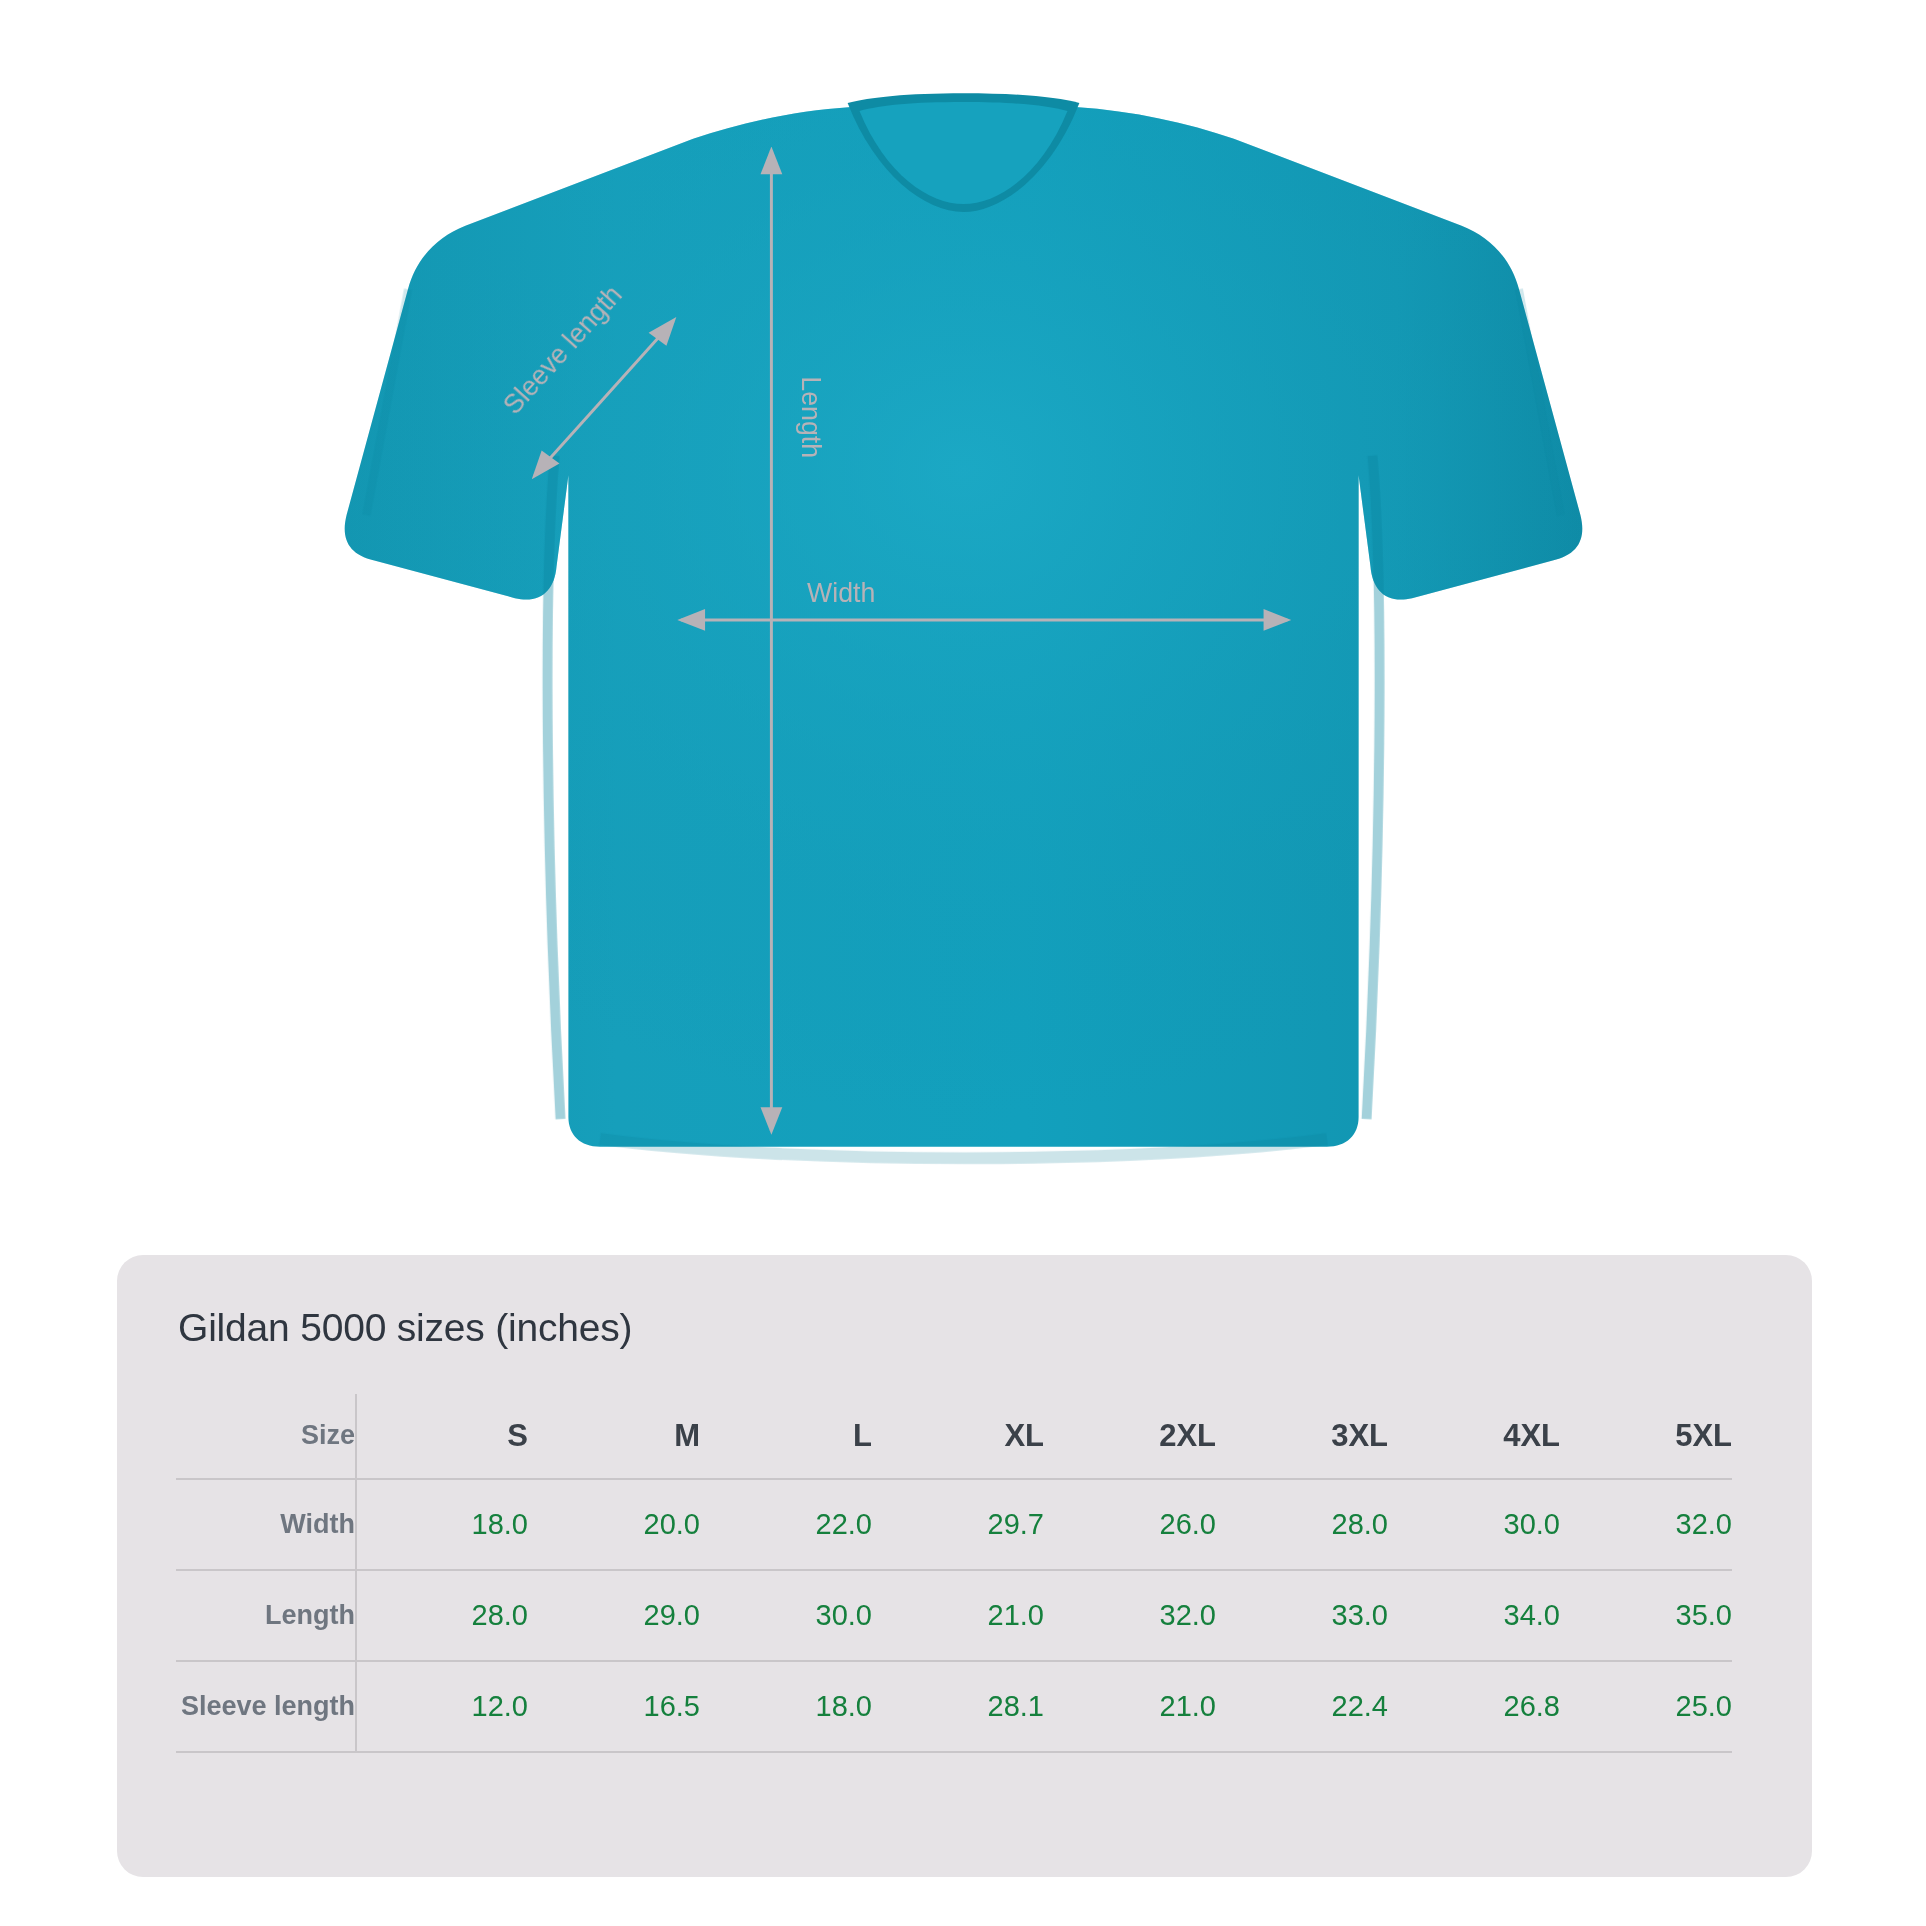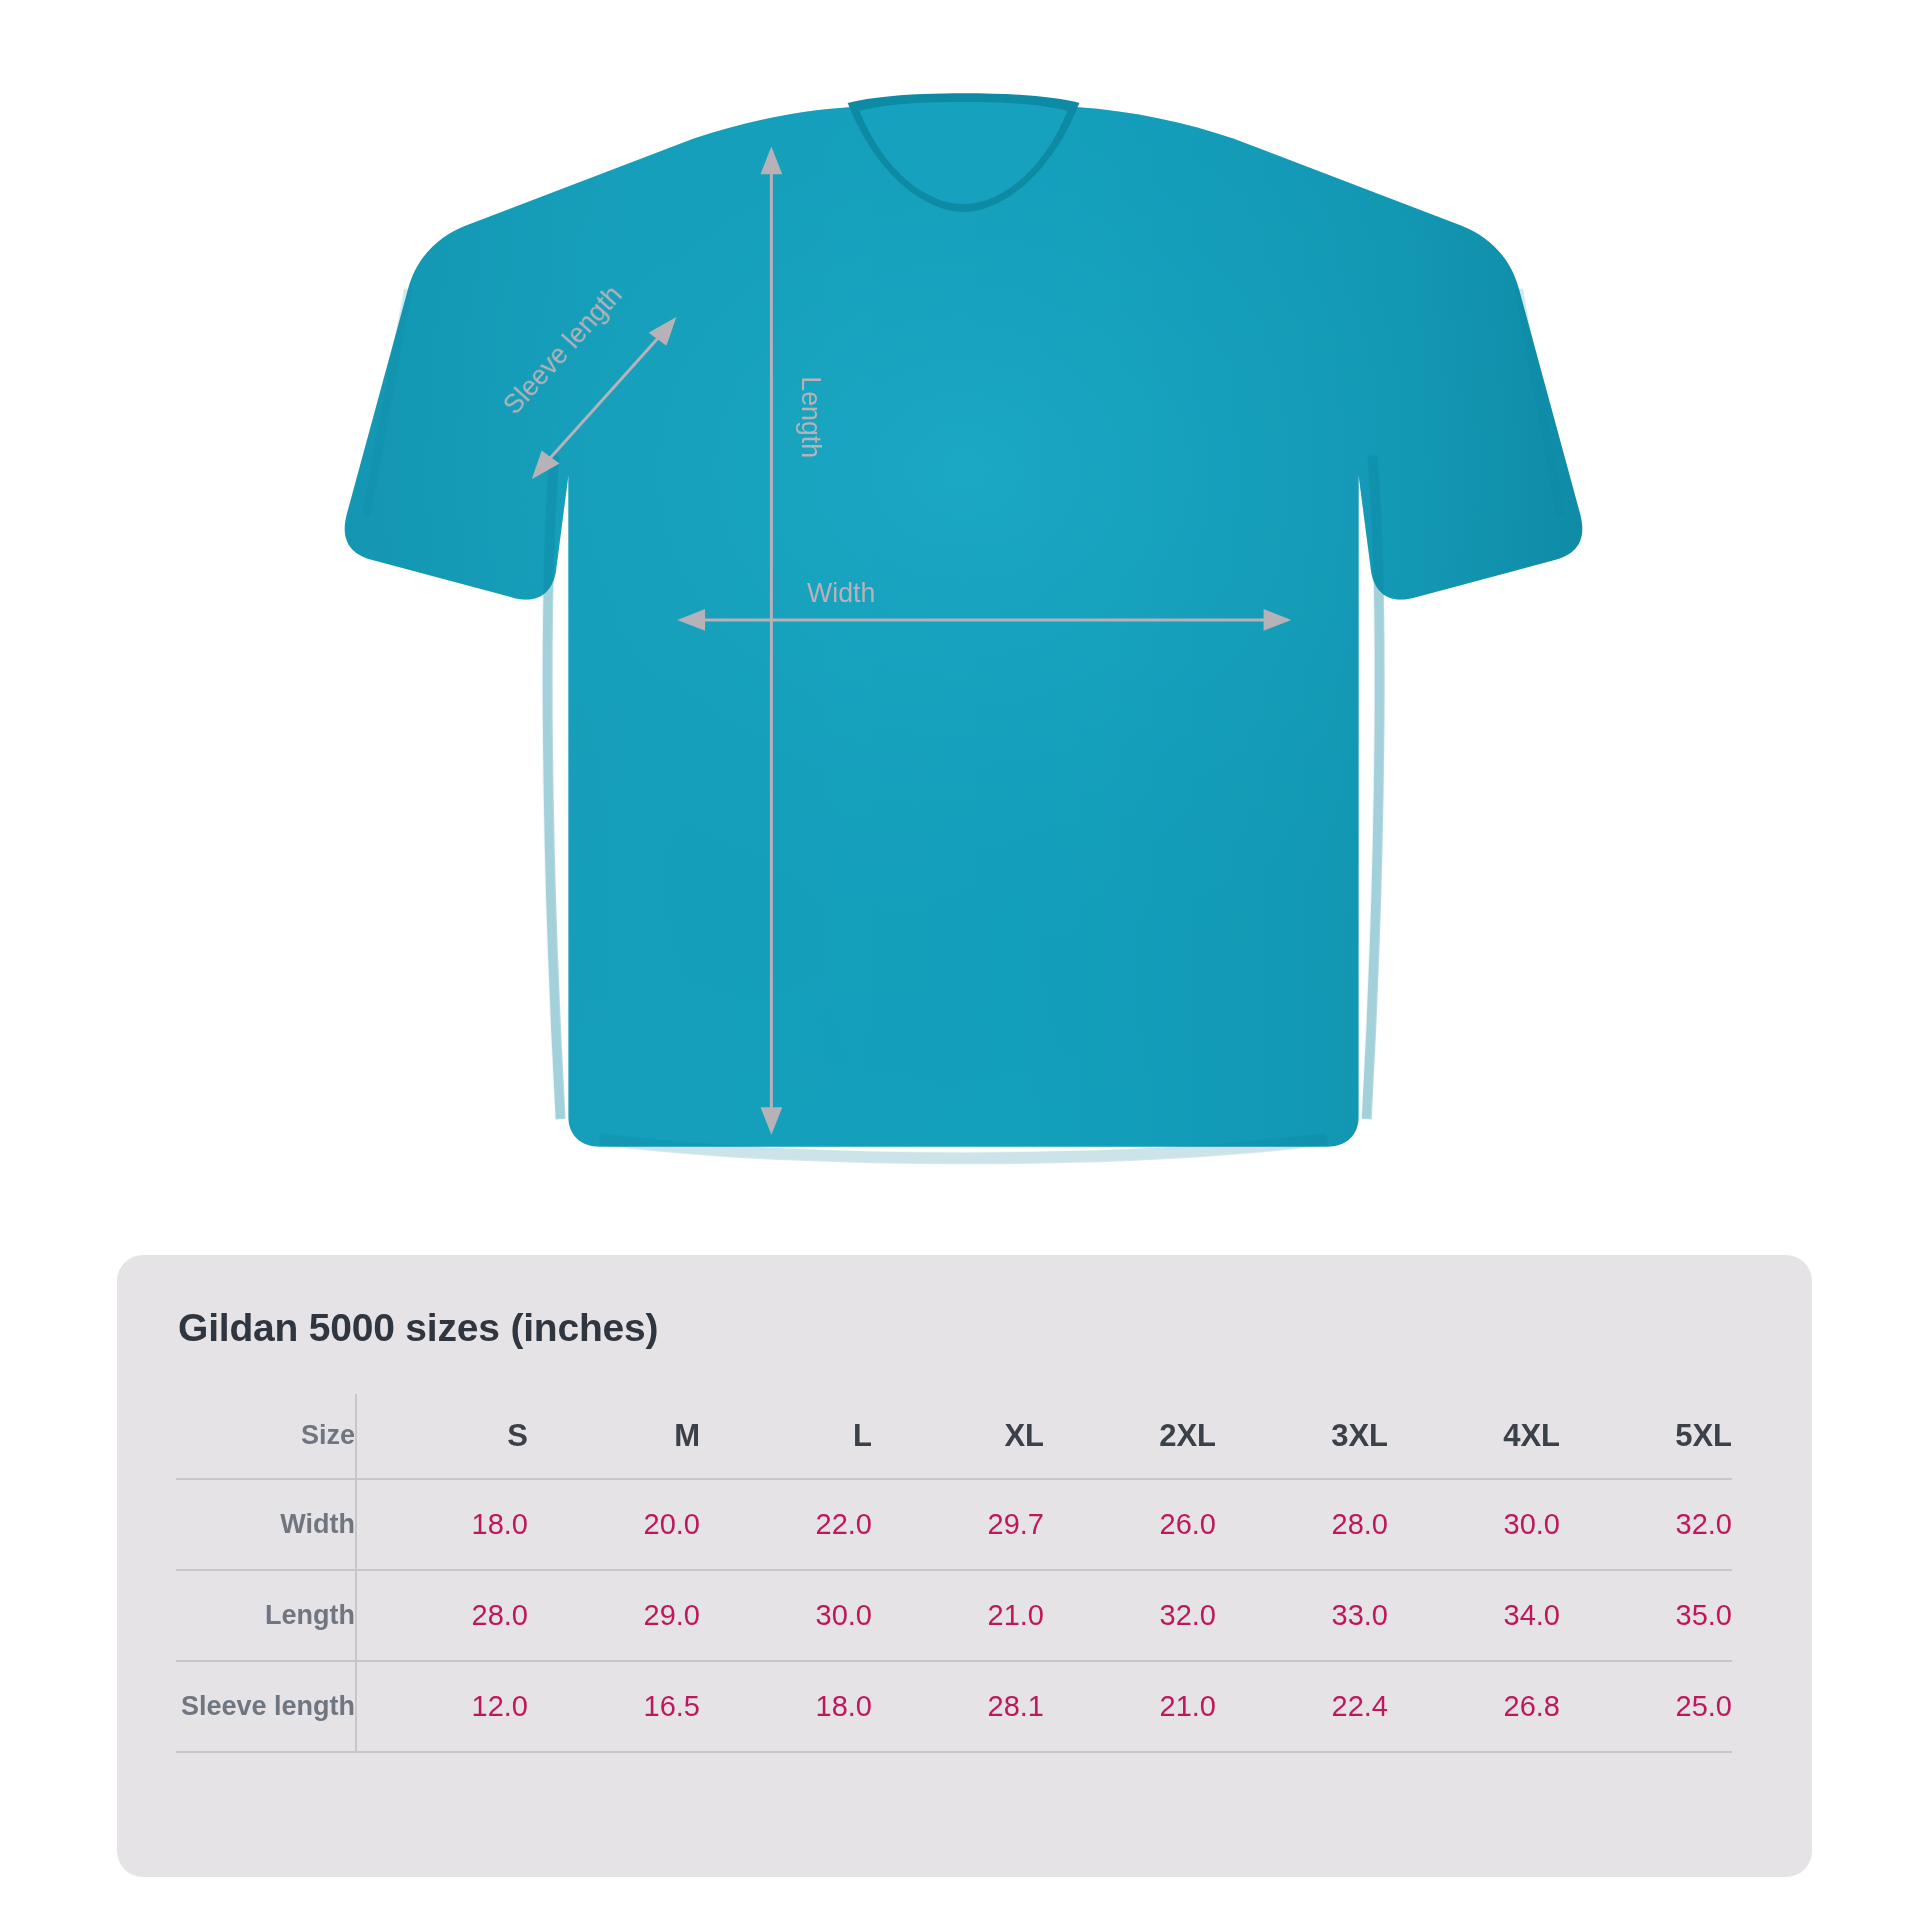--- a/index.html
+++ b/index.html
@@ -36,21 +36,21 @@
     top: 1255px;
     width: 1695px;
     height: 622px;
     background: #e6e3e6;
     border-radius: 26px;
     box-sizing: border-box;
     padding: 51px 59px 40px 59px;
   }
   .card-title {
     font-size: 39px;
-    font-weight: bold;
+    font-weight: normal;
     color: #2f3640;
     letter-spacing: -0.2px;
     margin: 0 0 44px 2px;
   }
 
   table.size-table {
     border-collapse: collapse;
     width: 1556px;
     table-layout: fixed;
   }
@@ -63,21 +63,21 @@
   .row-label {
     width: 180px;
     color: #6f7680;
     font-size: 27px;
     font-weight: bold;
     line-height: 1.18;
     padding-right: 14px;
     box-sizing: border-box;
   }
   .cell {
-    color: #be185d;
+    color: #15803d;
     font-size: 29px;
     font-weight: normal;
     padding-left: 51px;
     box-sizing: border-box;
   }
   th.cell {
     font-weight: bold;
     font-size: 31px;
     color: #3b4149;
   }

